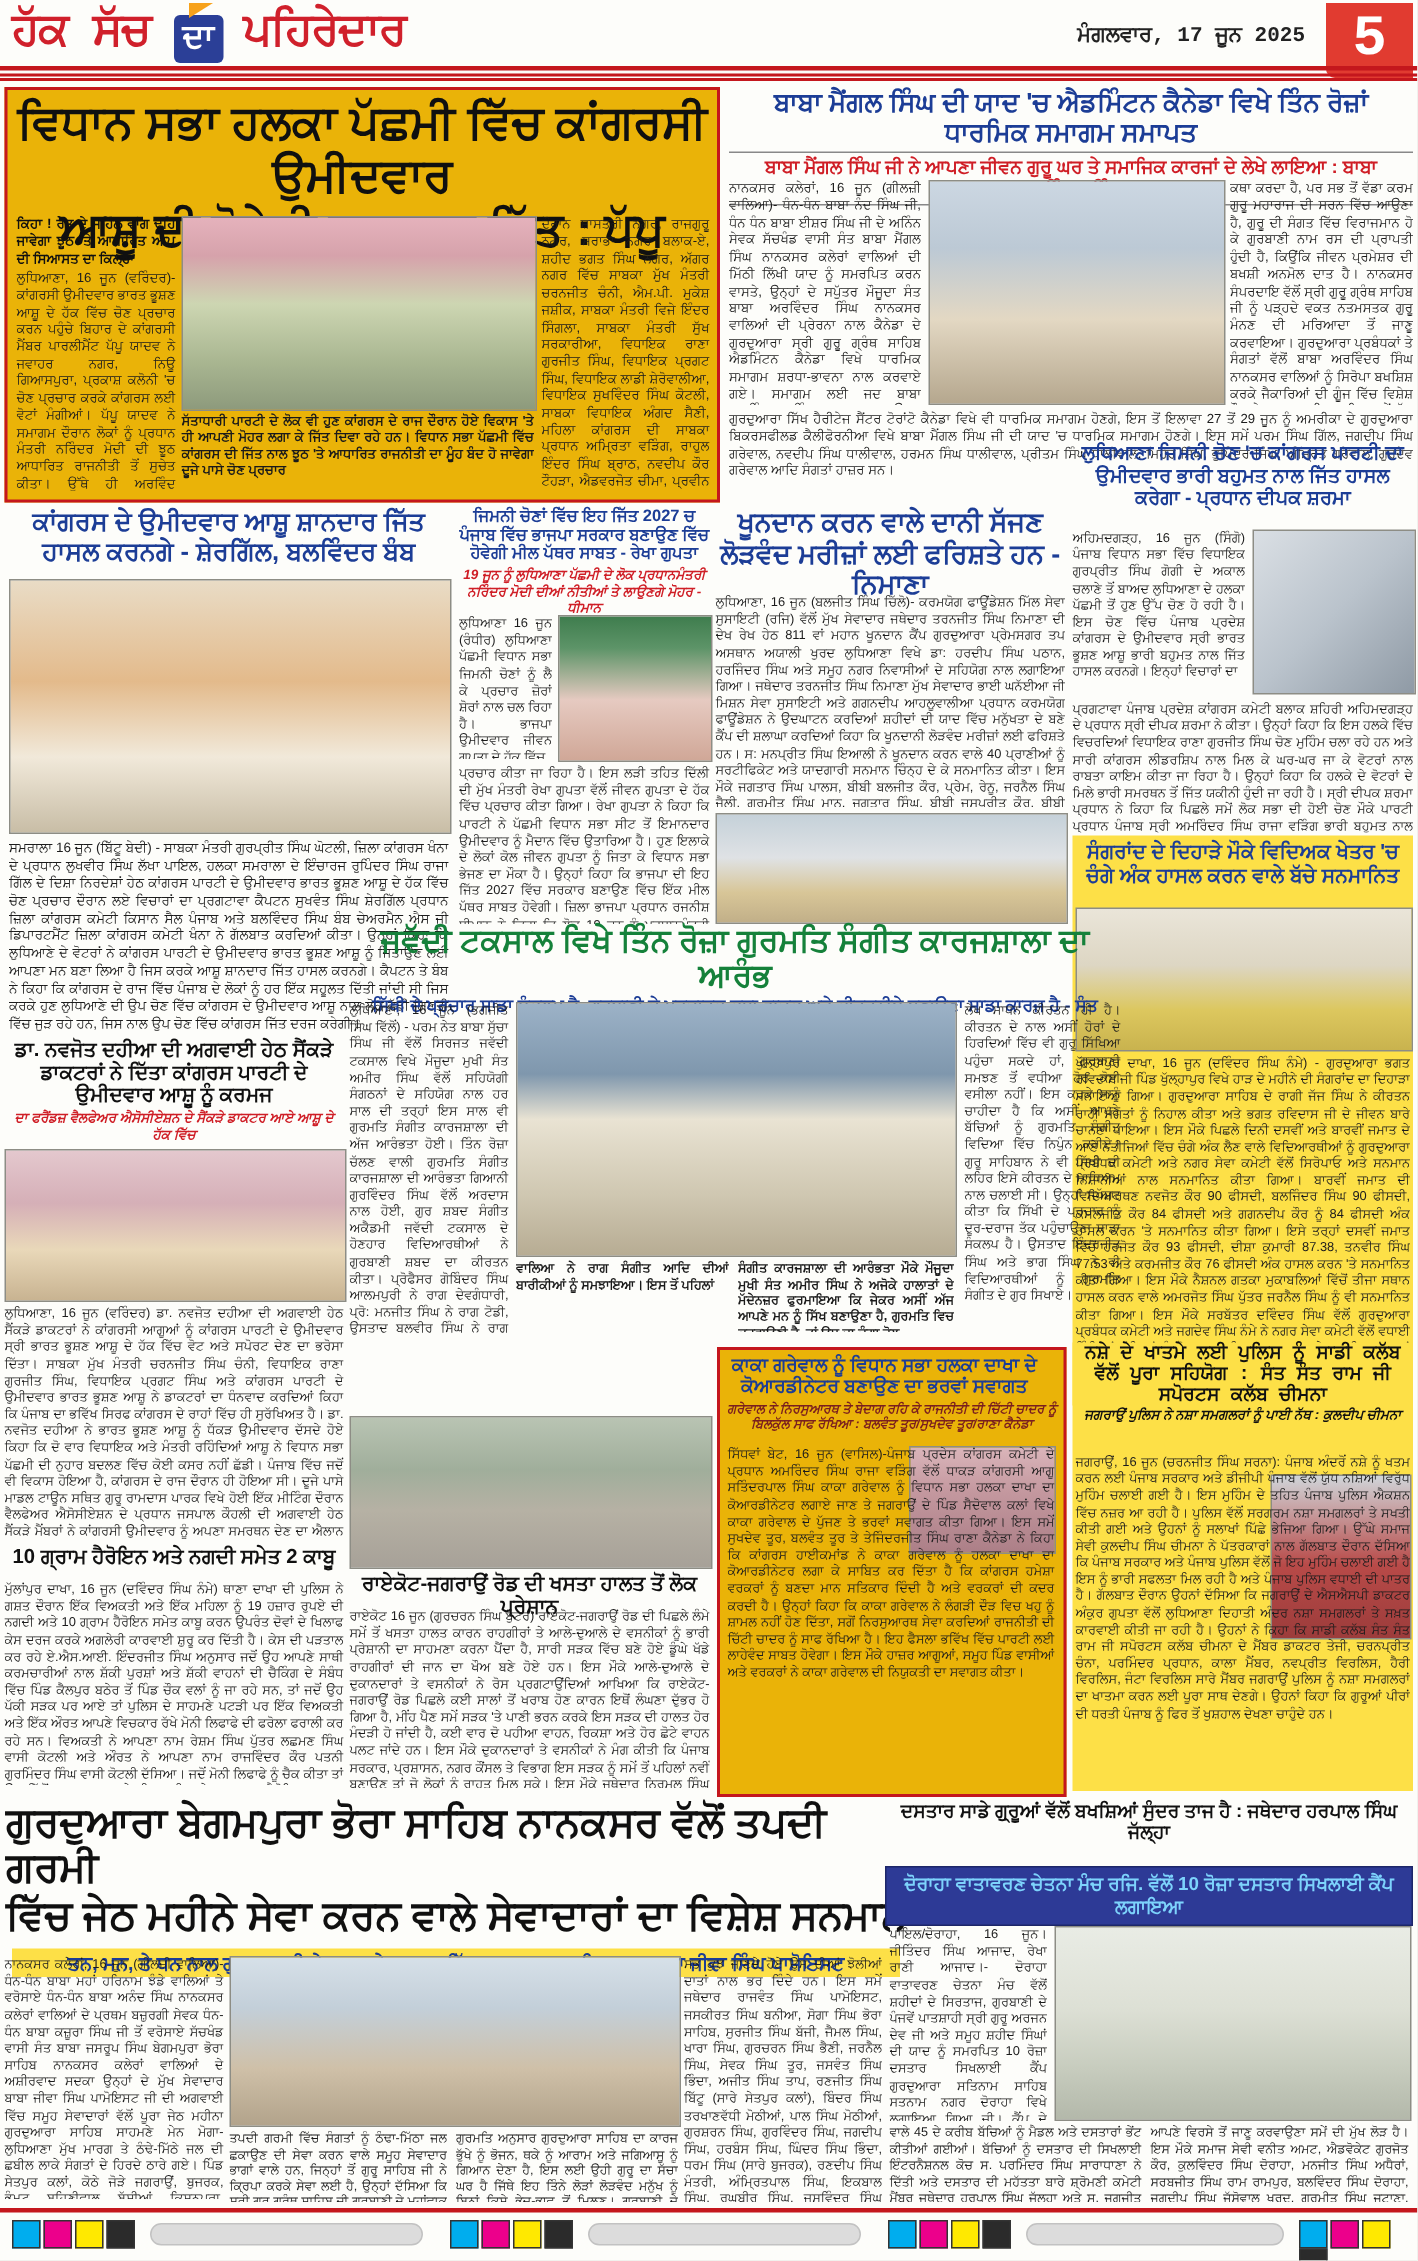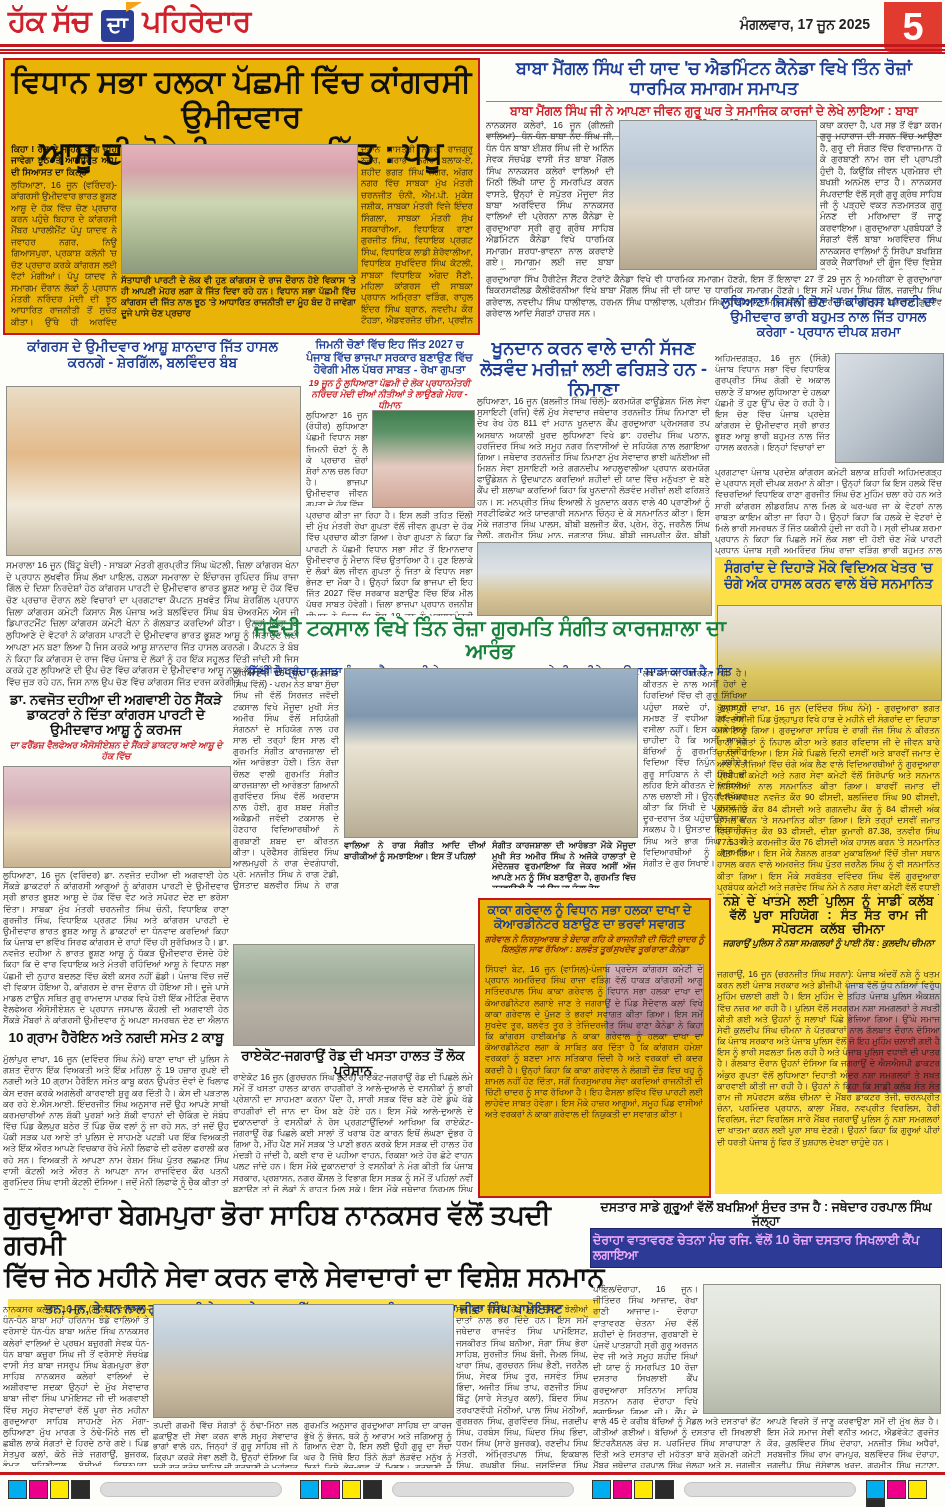--- a/index.html
+++ b/index.html
@@ -23,21 +23,21 @@
   .capsule{background:#dcdcdc;border:1px solid #c2c2c2;border-radius:8px;height:13px;}
   .box-red{border:2.5px solid #c4171d;background:#eab308;}
   .cream{background:#fde047;}
   .ovh{overflow:hidden;}
 </style>
 </head>
 <body>
 
 <div id="page">
 
-  <div class="abs" style="left:0;top:0;width:864px;height:56px;">
+  <div class="abs" style="left:0;top:0;width:864px;height:56px;font-family:Liberation Mono, monospace;">
     <div class="abs" style="left:8px;top:4px;height:44px;white-space:nowrap;">
       <span style="color:#d0202b;font-weight:800;font-size:30px;letter-spacing:-1px;vertical-align:top;">ਹੱਕ ਸੱਚ</span>
       <span class="abs" style="left:118px;top:-2px;width:0;height:0;border-left:16px solid #f7a21b;border-bottom:10px solid transparent;"></span>
       <span style="display:inline-block;background:#2b3f97;color:#fff;font-weight:800;font-size:22px;padding:2px 6px 4px 6px;border-radius:4px;margin:6px 4px 0 6px;vertical-align:top;">ਦਾ</span>
       <span style="color:#d0202b;font-weight:800;font-size:30px;letter-spacing:-1px;vertical-align:top;">ਪਹਿਰੇਦਾਰ</span>
     </div>
     <div class="abs" style="left:650px;top:16px;width:220px;text-align:right;font-size:14px;font-weight:bold;color:#222;">ਮੰਗਲਵਾਰ, 17 ਜੂਨ 2025</div>
     <div class="abs" style="left:884px;top:2px;width:58px;height:50px;background:#e13b30;color:#fff;font-weight:800;font-size:38px;text-align:center;line-height:50px;border-radius:0 0 0 6px;">5</div>
     <div class="abs rule-red" style="left:0;top:44px;width:945px;height:3px;"></div>
     <div class="abs rule-red" style="left:0;top:49px;width:945px;height:1.5px;"></div>
@@ -61,21 +61,21 @@
     <div class="hairline" style="margin-top:3px;"></div>
     <div class="sub-red ctr" style="font-size:12.5px;padding:2px 0;">ਬਾਬਾ ਮੈਂਗਲ ਸਿੰਘ ਜੀ ਨੇ ਆਪਣਾ ਜੀਵਨ ਗੁਰੂ ਘਰ ਤੇ ਸਮਾਜਿਕ ਕਾਰਜਾਂ ਦੇ ਲੇਖੇ ਲਾਇਆ : ਬਾਬਾ ਅਰਵਿੰਦਰ ਸਿੰਘ</div>
     <div class="hairline"></div>
     <div class="abs body-txt" style="left:0;top:62px;width:128px;height:150px;font-size:8.8px;">ਨਾਨਕਸਰ ਕਲੇਰਾਂ, 16 ਜੂਨ (ਗੀਲਜ਼ੀ ਵਾਲਿਆ)- ਧੰਨ-ਧੰਨ ਬਾਬਾ ਨੰਦ ਸਿੰਘ ਜੀ, ਧੰਨ ਧੰਨ ਬਾਬਾ ਈਸ਼ਰ ਸਿੰਘ ਜੀ ਦੇ ਅਨਿੰਨ ਸੇਵਕ ਸੱਚਖੰਡ ਵਾਸੀ ਸੰਤ ਬਾਬਾ ਮੈਂਗਲ ਸਿੰਘ ਨਾਨਕਸਰ ਕਲੇਰਾਂ ਵਾਲਿਆਂ ਦੀ ਮਿੱਠੀ ਲਿੱਖੀ ਯਾਦ ਨੂੰ ਸਮਰਪਿਤ ਕਰਨ ਵਾਸਤੇ, ਉਨ੍ਹਾਂ ਦੇ ਸਪੁੱਤਰ ਮੌਜੂਦਾ ਸੰਤ ਬਾਬਾ ਅਰਵਿੰਦਰ ਸਿੰਘ ਨਾਨਕਸਰ ਵਾਲਿਆਂ ਦੀ ਪ੍ਰੇਰਨਾ ਨਾਲ ਕੈਨੇਡਾ ਦੇ ਗੁਰਦੁਆਰਾ ਸ੍ਰੀ ਗੁਰੂ ਗ੍ਰੰਥ ਸਾਹਿਬ ਐਡਮਿੰਟਨ ਕੈਨੇਡਾ ਵਿਖੇ ਧਾਰਮਿਕ ਸਮਾਗਮ ਸ਼ਰਧਾ-ਭਾਵਨਾ ਨਾਲ ਕਰਵਾਏ ਗਏ। ਸਮਾਗਮ ਲਈ ਜਦ ਬਾਬਾ ਅਰਵਿੰਦਰ ਸਿੰਘ ਨਾਨਕਸਰ ਉਕਤ ਅਸਥਾਨ ਤੇ ਪੁੱਜੇ ਤਾਂ ਸਮੂਹ ਸੰਗਤਾਂ ਨੇ ਉਨ੍ਹਾਂ ਦਾ ਭਰਵਾਂ ਸਵਾਗਤ ਕਰਦਿਆਂ ਸਨਮਾਨਾਂ ਨਾਲ ਲੱਦ ਦਿੱਤਾ।</div>
     <div class="abs photo" style="left:133px;top:62px;width:196px;height:148px;background:linear-gradient(180deg,#ccd7e2 0%,#bcc9d5 30%,#e3d8c3 62%,#b5a78e 100%);"></div>
     <div class="abs body-txt" style="left:334px;top:62px;width:122px;height:150px;font-size:8.8px;">ਕਥਾ ਕਰਦਾ ਹੈ, ਪਰ ਸਭ ਤੋਂ ਵੱਡਾ ਕਰਮ ਗੁਰੂ ਮਹਾਰਾਜ ਦੀ ਸਰਨ ਵਿੱਚ ਆਉਣਾ ਹੈ, ਗੁਰੂ ਦੀ ਸੰਗਤ ਵਿੱਚ ਵਿਰਾਜਮਾਨ ਹੋ ਕੇ ਗੁਰਬਾਣੀ ਨਾਮ ਰਸ ਦੀ ਪ੍ਰਾਪਤੀ ਹੁੰਦੀ ਹੈ, ਕਿਉਂਕਿ ਜੀਵਨ ਪ੍ਰਮੇਸ਼ਰ ਦੀ ਬਖਸ਼ੀ ਅਨਮੋਲ ਦਾਤ ਹੈ। ਨਾਨਕਸਰ ਸੰਪਰਦਾਇ ਵੱਲੋਂ ਸ੍ਰੀ ਗੁਰੂ ਗ੍ਰੰਥ ਸਾਹਿਬ ਜੀ ਨੂੰ ਪੜ੍ਹਦੇ ਵਕਤ ਨਤਮਸਤਕ ਗੁਰੂ ਮੰਨਣ ਦੀ ਮਰਿਆਦਾ ਤੋਂ ਜਾਣੂ ਕਰਵਾਇਆ। ਗੁਰਦੁਆਰਾ ਪ੍ਰਬੰਧਕਾਂ ਤੇ ਸੰਗਤਾਂ ਵੱਲੋਂ ਬਾਬਾ ਅਰਵਿੰਦਰ ਸਿੰਘ ਨਾਨਕਸਰ ਵਾਲਿਆਂ ਨੂੰ ਸਿਰੋਪਾ ਬਖਸ਼ਿਸ਼ ਕਰਕੇ ਜੈਕਾਰਿਆਂ ਦੀ ਗੂੰਜ ਵਿੱਚ ਵਿਸ਼ੇਸ਼ ਤੌਰ ਤੇ ਸਨਮਾਨ ਕੀਤਾ। ਇਸ ਸਮੇਂ ਮੁੱਖ ਸੇਵਾਦਾਰ ਡਾਕਟਰ ਗੋਬਿੰਦ ਸਿੰਘ ਧਾਲੀਵਾਲ ਨੇ ਦੱਸਿਆ ਕਿ 20 ਤੋਂ 22 ਜੂਨ ਨੂੰ</div>
     <div class="abs body-txt" style="left:0;top:216px;width:456px;height:56px;font-size:8.8px;">ਗੁਰਦੁਆਰਾ ਸਿੱਖ ਹੈਰੀਟੇਜ ਸੈਂਟਰ ਟੋਰਾਂਟੋ ਕੈਨੇਡਾ ਵਿਖੇ ਵੀ ਧਾਰਮਿਕ ਸਮਾਗਮ ਹੋਣਗੇ, ਇਸ ਤੋਂ ਇਲਾਵਾ 27 ਤੋਂ 29 ਜੂਨ ਨੂੰ ਅਮਰੀਕਾ ਦੇ ਗੁਰਦੁਆਰਾ ਬਿਕਰਸਫੀਲਡ ਕੈਲੀਫੋਰਨੀਆ ਵਿਖੇ ਬਾਬਾ ਮੈਂਗਲ ਸਿੰਘ ਜੀ ਦੀ ਯਾਦ 'ਚ ਧਾਰਮਿਕ ਸਮਾਗਮ ਹੋਣਗੇ। ਇਸ ਸਮੇਂ ਪਰਮ ਸਿੰਘ ਗਿੱਲ, ਜਗਦੀਪ ਸਿੰਘ ਗਰੇਵਾਲ, ਨਵਦੀਪ ਸਿੰਘ ਧਾਲੀਵਾਲ, ਹਰਮਨ ਸਿੰਘ ਧਾਲੀਵਾਲ, ਪ੍ਰੀਤਮ ਸਿੰਘ ਧਾਲੀਵਾਲ, ਮਿਹਰ ਸਿੰਘ, ਭੁਪਿੰਦਰ ਸਿੰਘ, ਅੰਮ੍ਰਿਤ ਗਰੇਵਾਲ, ਗੁਰਦੇਵ ਗਰੇਵਾਲ ਆਦਿ ਸੰਗਤਾਂ ਹਾਜ਼ਰ ਸਨ।</div>
   </div>
 
   <div class="abs" style="left:3px;top:338px;width:299px;height:352px;">
-    <div class="hl-navy ctr" style="font-size:14px;padding:0 6px;">ਕਾਂਗਰਸ ਦੇ ਉਮੀਦਵਾਰ ਆਸ਼ੂ ਸ਼ਾਨਦਾਰ ਜਿੱਤ ਹਾਸਲ ਕਰਨਗੇ - ਸ਼ੇਰਗਿੱਲ, ਬਲਵਿੰਦਰ ਬੰਬ</div>
+    <div class="hl-navy ctr" style="font-size:17px;padding:0 6px;">ਕਾਂਗਰਸ ਦੇ ਉਮੀਦਵਾਰ ਆਸ਼ੂ ਸ਼ਾਨਦਾਰ ਜਿੱਤ ਹਾਸਲ ਕਰਨਗੇ - ਸ਼ੇਰਗਿੱਲ, ਬਲਵਿੰਦਰ ਬੰਬ</div>
     <div class="abs photo" style="left:3px;top:48px;width:293px;height:168px;background:linear-gradient(180deg,#e9dcc6 0%,#e3ba8b 40%,#f1e9da 70%,#c8bda6 100%);"></div>
     <div class="abs body-txt" style="left:3px;top:222px;width:293px;height:128px;font-size:9px;">ਸਮਰਾਲਾ 16 ਜੂਨ (ਬਿੱਟੂ ਬੇਦੀ) - ਸਾਬਕਾ ਮੰਤਰੀ ਗੁਰਪ੍ਰੀਤ ਸਿੰਘ ਘੋਟਲੀ, ਜ਼ਿਲਾ ਕਾਂਗਰਸ ਖੰਨਾ ਦੇ ਪ੍ਰਧਾਨ ਲੁਖਵੀਰ ਸਿੰਘ ਲੱਖਾ ਪਾਇਲ, ਹਲਕਾ ਸਮਰਾਲਾ ਦੇ ਇੰਚਾਰਜ ਰੁਪਿੰਦਰ ਸਿੰਘ ਰਾਜਾ ਗਿੱਲ ਦੇ ਦਿਸ਼ਾ ਨਿਰਦੇਸ਼ਾਂ ਹੇਠ ਕਾਂਗਰਸ ਪਾਰਟੀ ਦੇ ਉਮੀਦਵਾਰ ਭਾਰਤ ਭੂਸ਼ਣ ਆਸ਼ੂ ਦੇ ਹੱਕ ਵਿੱਚ ਚੋਣ ਪ੍ਰਚਾਰ ਦੌਰਾਨ ਲਏ ਵਿਚਾਰਾਂ ਦਾ ਪ੍ਰਗਟਾਵਾ ਕੈਪਟਨ ਸੁਖਵੰਤ ਸਿੰਘ ਸ਼ੇਰਗਿੱਲ ਪ੍ਰਧਾਨ ਜ਼ਿਲਾ ਕਾਂਗਰਸ ਕਮੇਟੀ ਕਿਸਾਨ ਸੈਲ ਪੰਜਾਬ ਅਤੇ ਬਲਵਿੰਦਰ ਸਿੰਘ ਬੰਬ ਚੇਅਰਮੈਨ ਐਸ ਜੀ ਡਿਪਾਰਟਮੈਂਟ ਜ਼ਿਲਾ ਕਾਂਗਰਸ ਕਮੇਟੀ ਖੰਨਾ ਨੇ ਗੱਲਬਾਤ ਕਰਦਿਆਂ ਕੀਤਾ। ਉਨ੍ਹਾਂ ਕਿਹਾ ਕਿ ਲੁਧਿਆਣੇ ਦੇ ਵੋਟਰਾਂ ਨੇ ਕਾਂਗਰਸ ਪਾਰਟੀ ਦੇ ਉਮੀਦਵਾਰ ਭਾਰਤ ਭੂਸ਼ਣ ਆਸ਼ੂ ਨੂੰ ਜਿਤਾਉਣ ਲਈ ਆਪਣਾ ਮਨ ਬਣਾ ਲਿਆ ਹੈ ਜਿਸ ਕਰਕੇ ਆਸ਼ੂ ਸ਼ਾਨਦਾਰ ਜਿੱਤ ਹਾਸਲ ਕਰਨਗੇ। ਕੈਪਟਨ ਤੇ ਬੰਬ ਨੇ ਕਿਹਾ ਕਿ ਕਾਂਗਰਸ ਦੇ ਰਾਜ ਵਿੱਚ ਪੰਜਾਬ ਦੇ ਲੋਕਾਂ ਨੂੰ ਹਰ ਇੱਕ ਸਹੂਲਤ ਦਿੱਤੀ ਜਾਂਦੀ ਸੀ ਜਿਸ ਕਰਕੇ ਹੁਣ ਲੁਧਿਆਣੇ ਦੀ ਉਪ ਚੋਣ ਵਿੱਚ ਕਾਂਗਰਸ ਦੇ ਉਮੀਦਵਾਰ ਆਸ਼ੂ ਨਾਲ ਲੋਕ ਵੱਡੀ ਗਿਣਤੀ ਵਿੱਚ ਜੁੜ ਰਹੇ ਹਨ, ਜਿਸ ਨਾਲ ਉਪ ਚੋਣ ਵਿੱਚ ਕਾਂਗਰਸ ਜਿੱਤ ਦਰਜ ਕਰੇਗੀ।</div>
   </div>
 
   <div class="abs" style="left:306px;top:338px;width:167px;height:278px;">
     <div class="hl-navy ctr" style="font-size:11px;">ਜਿਮਨੀ ਚੋਣਾਂ ਵਿੱਚ ਇਹ ਜਿੱਤ 2027 ਚ ਪੰਜਾਬ ਵਿੱਚ ਭਾਜਪਾ ਸਰਕਾਰ ਬਣਾਉਣ ਵਿੱਚ ਹੋਵੇਗੀ ਮੀਲ ਪੱਥਰ ਸਾਬਤ - ਰੇਖਾ ਗੁਪਤਾ</div>
     <div class="sub-red ctr ital" style="font-size:9px;margin-top:2px;">19 ਜੂਨ ਨੂੰ ਲੁਧਿਆਣਾ ਪੱਛਮੀ ਦੇ ਲੋਕ ਪ੍ਰਧਾਨਮੰਤਰੀ ਨਰਿੰਦਰ ਮੋਦੀ ਦੀਆਂ ਨੀਤੀਆਂ ਤੇ ਲਾਉਣਗੇ ਮੋਹਰ - ਧੀਮਾਨ</div>
     <div class="abs body-txt" style="left:0;top:72px;width:62px;height:96px;font-size:8.6px;">ਲੁਧਿਆਣਾ 16 ਜੂਨ (ਰੰਧੀਰ) ਲੁਧਿਆਣਾ ਪੱਛਮੀ ਵਿਧਾਨ ਸਭਾ ਜਿਮਨੀ ਚੋਣਾਂ ਨੂੰ ਲੈ ਕੇ ਪ੍ਰਚਾਰ ਜ਼ੋਰਾਂ ਸ਼ੋਰਾਂ ਨਾਲ ਚਲ ਰਿਹਾ ਹੈ। ਭਾਜਪਾ ਉਮੀਦਵਾਰ ਜੀਵਨ ਗੁਪਤਾ ਦੇ ਹੱਕ ਵਿੱਚ</div>
     <div class="abs photo" style="left:66px;top:72px;width:101px;height:96px;background:linear-gradient(180deg,#3f7d4e 0%,#5d9468 22%,#e6cac1 58%,#d0a797 100%);"></div>
     <div class="abs body-txt" style="left:0;top:172px;width:167px;height:106px;font-size:8.6px;">ਪ੍ਰਚਾਰ ਕੀਤਾ ਜਾ ਰਿਹਾ ਹੈ। ਇਸ ਲੜੀ ਤਹਿਤ ਦਿੱਲੀ ਦੀ ਮੁੱਖ ਮੰਤਰੀ ਰੇਖਾ ਗੁਪਤਾ ਵੱਲੋਂ ਜੀਵਨ ਗੁਪਤਾ ਦੇ ਹੱਕ ਵਿੱਚ ਪ੍ਰਚਾਰ ਕੀਤਾ ਗਿਆ। ਰੇਖਾ ਗੁਪਤਾ ਨੇ ਕਿਹਾ ਕਿ ਪਾਰਟੀ ਨੇ ਪੱਛਮੀ ਵਿਧਾਨ ਸਭਾ ਸੀਟ ਤੋਂ ਇਮਾਨਦਾਰ ਉਮੀਦਵਾਰ ਨੂੰ ਮੈਦਾਨ ਵਿੱਚ ਉਤਾਰਿਆ ਹੈ। ਹੁਣ ਇਲਾਕੇ ਦੇ ਲੋਕਾਂ ਕੋਲ ਜੀਵਨ ਗੁਪਤਾ ਨੂੰ ਜਿਤਾ ਕੇ ਵਿਧਾਨ ਸਭਾ ਭੇਜਣ ਦਾ ਮੌਕਾ ਹੈ। ਉਨ੍ਹਾਂ ਕਿਹਾ ਕਿ ਭਾਜਪਾ ਦੀ ਇਹ ਜਿੱਤ 2027 ਵਿੱਚ ਸਰਕਾਰ ਬਣਾਉਣ ਵਿੱਚ ਇੱਕ ਮੀਲ ਪੱਥਰ ਸਾਬਤ ਹੋਵੇਗੀ। ਜ਼ਿਲਾ ਭਾਜਪਾ ਪ੍ਰਧਾਨ ਰਜਨੀਸ਼ ਧੀਮਾਨ ਨੇ ਕਿਹਾ ਕਿ ਲੋਕ 19 ਜੂਨ ਨੂੰ ਪ੍ਰਧਾਨਮੰਤਰੀ ਨਰਿੰਦਰ ਮੋਦੀ ਦੀਆਂ ਲੋਕ ਭਲਾਈ ਨੀਤੀਆਂ ਤੇ ਮੋਹਰ ਲਾਉਣਗੇ ਅਤੇ ਪੰਜਾਬ ਵਿੱਚ ਭਾਜਪਾ ਦੀ ਜਿੱਤ ਨੂੰ ਯਕੀਨੀ ਬਣਾਉਣਗੇ। ਇਸ ਮੌਕੇ ਭਾਜਪਾ ਲੀਡਰਸ਼ਿਪ ਅਤੇ ਵਰਕਰ ਸਭਾ ਬੰਸਲ ਦਾ ਸਮੂਹ ਚੋਣ-ਚੱਕਰ ਕੇ ਹਾਜ਼ਰ ਸਨ।</div>
@@ -148,21 +148,21 @@
     <div class="sub-navy cream" style="font-size:13px;margin:6px 10px 0 8px;padding:2px 6px;text-align:center;">ਤਨ, ਮਨ, ਤੇ ਧਨ ਨਾਲ ਗੁਰੂ ਘਰ ਦੀ ਸੇਵਾ ਕਰਕੇ ਦਰਗਹ ਵਿੱਚ ਮਾਣ ਪ੍ਰਾਪਤ ਮਿਲਦਾ : ਬਾਬਾ ਜੀਵਾ ਸਿੰਘ ਪਾਮੋਇਸਟ</div>
     <div class="abs body-txt" style="left:3px;top:104px;width:146px;height:162px;font-size:8.6px;">ਨਾਨਕਸਰ ਕਲੇਰਾਂ, 16 ਜੂਨ (ਗੀਲਜ਼ੀ ਵਾਲਿਆ)-ਧੰਨ-ਧੰਨ ਬਾਬਾ ਮਹਾਂ ਹਰਿਨਾਮ ਝੰਡੇ ਵਾਲਿਆਂ ਤੇ ਵਰੋਸਾਏ ਧੰਨ-ਧੰਨ ਬਾਬਾ ਅਨੰਦ ਸਿੰਘ ਨਾਨਕਸਰ ਕਲੇਰਾਂ ਵਾਲਿਆਂ ਦੇ ਪ੍ਰਥਮ ਬਜ਼ੁਰਗੀ ਸੇਵਕ ਧੰਨ-ਧੰਨ ਬਾਬਾ ਕਜ਼ੂਰਾ ਸਿੰਘ ਜੀ ਤੋਂ ਵਰੋਸਾਏ ਸੱਚਖੰਡ ਵਾਸੀ ਸੰਤ ਬਾਬਾ ਜਸਰੂਪ ਸਿੰਘ ਬੇਗਮਪੁਰਾ ਭੋਰਾ ਸਾਹਿਬ ਨਾਨਕਸਰ ਕਲੇਰਾਂ ਵਾਲਿਆਂ ਦੇ ਅਸ਼ੀਰਵਾਦ ਸਦਕਾ ਉਨ੍ਹਾਂ ਦੇ ਮੁੱਖ ਸੇਵਾਦਾਰ ਬਾਬਾ ਜੀਵਾ ਸਿੰਘ ਪਾਮੋਇਸਟ ਜੀ ਦੀ ਅਗਵਾਈ ਵਿੱਚ ਸਮੂਹ ਸੇਵਾਦਾਰਾਂ ਵੱਲੋਂ ਪੂਰਾ ਜੇਠ ਮਹੀਨਾ ਗੁਰਦੁਆਰਾ ਸਾਹਿਬ ਸਾਹਮਣੇ ਮੇਨ ਮੋਗਾ-ਲੁਧਿਆਣਾ ਮੁੱਖ ਮਾਰਗ ਤੇ ਠੰਢੇ-ਮਿੱਠੇ ਜਲ ਦੀ ਛਬੀਲ ਲਾਕੇ ਸੰਗਤਾਂ ਦੇ ਹਿਰਦੇ ਠਾਰੇ ਗਏ। ਪਿੰਡ ਸੇਤਪੁਰ ਕਲਾਂ, ਕੋਠੇ ਜੋੜੇ ਜਗਰਾਉਂ, ਬੁਜਰਕ, ਭੰਮਟ, ਬਹਿਣੀਵਾਲ, ਬੱਸੀਆਂ, ਕਿਸਨਪੁਰਾ, ਮਾਣੂੰਕੇ ਦੇ ਸੇਵਾਦਾਰਾਂ ਨੇ ਵਾਰੀ-ਵਾਰੀ 30 ਦਿਨ ਸਵੇਰੇ ਤੋਂ ਲੈਕੇ ਸ਼ਾਮ ਤੱਕ ਬੜੀ ਪ੍ਰੇਮ-ਭਾਵਨਾ ਨਾਲ ਆਉਂਦੇ-ਜਾਂਦੇ ਰਾਹਗੀਰਾਂ ਨੂੰ ਠੰਢਾ-ਮਿੱਠਾ ਜਲ ਛਕਾਇਆ।</div>
     <div class="abs photo" style="left:153px;top:104px;width:299px;height:112px;background:linear-gradient(180deg,#d6e0e8 0%,#c3cfd9 30%,#cfc0a8 66%,#b2a38b 100%);"></div>
     <div class="abs cap" style="left:153px;top:220px;width:145px;height:48px;font-size:8.4px;font-weight:normal;">ਤਪਦੀ ਗਰਮੀ ਵਿੱਚ ਸੰਗਤਾਂ ਨੂੰ ਠੰਢਾ-ਮਿੱਠਾ ਜਲ ਛਕਾਉਣ ਦੀ ਸੇਵਾ ਕਰਨ ਵਾਲੇ ਸਮੂਹ ਸੇਵਾਦਾਰ ਭਾਗਾਂ ਵਾਲੇ ਹਨ, ਜਿਨ੍ਹਾਂ ਤੋਂ ਗੁਰੂ ਸਾਹਿਬ ਜੀ ਨੇ ਕ੍ਰਿਪਾ ਕਰਕੇ ਸੇਵਾ ਲਈ ਹੈ, ਉਨ੍ਹਾਂ ਦੱਸਿਆ ਕਿ ਸ੍ਰੀ ਗੁਰੂ ਗ੍ਰੰਥ ਸਾਹਿਬ ਜੀ ਗੁਰਬਾਣੀ ਦੇ ਮਹਾਂਵਾਕ ਅਨੁਸਾਰ ਵਿਚਿ ਦੁਨੀਆ ਸੇਵ ਕਮਾਈਐ। ਤਾਂ ਦਰਗਹ ਬੈਸਣੁ ਪਾਈਐ। ਭਾਵ ਸਾਰਿਆਂ ਨੂੰ ਤਨ, ਮਨ, ਤੇ ਧਨ ਨਾਲ ਗੁਰੂ ਘਰ ਦੀ ਸੇਵਾ ਕਰਨੀ ਚਾਹੀਦੀ ਹੈ ਤਾਂ ਹੀ ਅਸੀਂ ਪ੍ਰਮਾਤਮਾ ਦੀ ਦਰਗਾਹ ਵਿੱਚ ਮਾਣ ਪ੍ਰਾਪਤ ਕਰ ਸਕਦੇ ਹਾਂ।</div>
     <div class="abs cap" style="left:304px;top:220px;width:148px;height:48px;font-size:8.4px;font-weight:normal;">ਗੁਰਮਤਿ ਅਨੁਸਾਰ ਗੁਰਦੁਆਰਾ ਸਾਹਿਬ ਦਾ ਕਾਰਜ ਭੁੱਖੇ ਨੂੰ ਭੋਜਨ, ਥਕੇ ਨੂੰ ਆਰਾਮ ਅਤੇ ਜਗਿਆਸੂ ਨੂੰ ਗਿਆਨ ਦੇਣਾ ਹੈ, ਇਸ ਲਈ ਉਹੀ ਗੁਰੂ ਦਾ ਸੱਚਾ ਘਰ ਹੈ ਜਿੱਥੇ ਇਹ ਤਿੰਨੇ ਲੋੜਾਂ ਲੋੜਵੰਦ ਮਨੁੱਖ ਨੂੰ ਬਿਨਾਂ ਕਿਸੇ ਭੇਦ-ਭਾਵ ਤੋਂ ਮਿਲਣ। ਗੁਰਬਾਣੀ ਦੇ ਮਹਾਂਵਾਕ ਅਨੁਸਾਰ 'ਸਤਿਗੁਰ ਕੀ ਸੇਵਾ ਸਫਲ ਹੈ, ਜੇ ਕੋ ਕਰੇ ਚਿਤੁ ਲਾਇ'। ਮਨ ਚਿੰਦਿਆ ਫਲ ਪਾਵਣਾ, ਹਉਮੈ ਵਿਚਹੁ ਜਾਇ। ਭਾਵ ਜਿਹੜਾ ਵੀ ਮਨੁੱਖ ਗੁਰੂਘਰ ਦੀ ਸੇਵਾ ਮਨ, ਚਿਤ ਲਾ ਕੇ ਕਰਦਾ ਹੈ, ਅੰਤਰਜਾਮੀ ਪ੍ਰਮਾਤਮਾ</div>
     <div class="abs body-txt" style="left:456px;top:104px;width:132px;height:164px;font-size:8.6px;">ਸਭ ਕੁਝ ਜਾਣਦੇ ਹੋਏ ਉਸ ਦੀਆਂ ਝੋਲੀਆਂ ਦਾਤਾਂ ਨਾਲ ਭਰ ਦਿੰਦੇ ਹਨ। ਇਸ ਸਮੇਂ ਜਥੇਦਾਰ ਰਾਜਵੰਤ ਸਿੰਘ ਪਾਮੋਇਸਟ, ਜਸਕੀਰਤ ਸਿੰਘ ਬਨੀਆ, ਸੋਗਾ ਸਿੰਘ ਭੋਰਾ ਸਾਹਿਬ, ਸੁਰਜੀਤ ਸਿੰਘ ਬੱਜੀ, ਜੈਮਲ ਸਿੰਘ, ਖਾਰਾ ਸਿੰਘ, ਗੁਰਚਰਨ ਸਿੰਘ ਭੈਣੀ, ਜਰਨੈਲ ਸਿੰਘ, ਸੇਵਕ ਸਿੰਘ ਤੂਰ, ਜਸਵੰਤ ਸਿੰਘ ਭਿੰਦਾ, ਅਜੀਤ ਸਿੰਘ ਤਾਪ, ਰਣਜੀਤ ਸਿੰਘ ਬਿੱਟੂ (ਸਾਰੇ ਸੇਤਪੁਰ ਕਲਾਂ), ਬਿੰਦਰ ਸਿੰਘ ਤਰਖਾਣਵੱਧੀ ਮੋਠੀਆਂ, ਪਾਲ ਸਿੰਘ ਮੋਠੀਆਂ, ਗੁਰਸ਼ਰਨ ਸਿੰਘ, ਗੁਰਵਿੰਦਰ ਸਿੰਘ, ਜਗਦੀਪ ਸਿੰਘ, ਹਰਬੰਸ ਸਿੰਘ, ਘਿੰਦਰ ਸਿੰਘ ਭਿੰਦਾ, ਧਰਮ ਸਿੰਘ (ਸਾਰੇ ਬੁਜਰਕ), ਰਣਦੀਪ ਸਿੰਘ ਮੰਤਰੀ, ਅੰਮ੍ਰਿਤਪਾਲ ਸਿੰਘ, ਇਕਬਾਲ ਸਿੰਘ, ਰਘਬੀਰ ਸਿੰਘ, ਜਸਵਿੰਦਰ ਸਿੰਘ ਸਾਥਰਾ (ਸਾਰੇ ਭੰਮਟ), ਸਤਵੰਤ ਸਿੰਘ, ਤੇਜਿੰਦਰ ਸਿੰਘ, ਪ੍ਰੀਤਮ ਸਿੰਘ, ਪਰਮਜੀਤ ਸਿੰਘ (ਸਾਰੇ ਬਹਿਣੀਵਾਲ), ਹਰਮਨ ਸਿੰਘ ਬੱਸੀਆਂ, ਜਸਕੀਰਤ ਸਿੰਘ, ਗੁਰਵਿੰਦਰ ਸਿੰਘ ਕਿਸਨਪੁਰਾ, ਅਜੈ ਸਿੰਘ ਤੇ ਬਿੰਦਰ ਸਿੰਘ ਬੱਬੂ ਨਿਊਜ਼ੀਲੈਂਡ ਆਦਿ ਹਾਜ਼ਰ ਸਨ।</div>
   </div>
 
   <div class="abs" style="left:590px;top:1200px;width:352px;height:270px;">
     <div class="hl-black ctr" style="font-size:12.5px;">ਦਸਤਾਰ ਸਾਡੇ ਗੁ੍ਰੂਆਂ ਵੱਲੋਂ ਬਖਸ਼ਿਆਂ ਸੁੰਦਰ ਤਾਜ ਹੈ : ਜਥੇਦਾਰ ਹਰਪਾਲ ਸਿੰਘ ਜੱਲ੍ਹਾ</div>
-    <div style="background:#2d3a96;color:#f0abfc;font-weight:bold;font-size:12.5px;margin-top:0;padding:4px 2px;border:1px solid #1d2668;">ਦੋਰਾਹਾ ਵਾਤਾਵਰਣ ਚੇਤਨਾ ਮੰਚ ਰਜਿ. ਵੱਲੋਂ 10 ਰੋਜ਼ਾ ਦਸਤਾਰ ਸਿਖਲਾਈ ਕੈਂਪ ਲਗਾਇਆ</div>
+    <div style="background:#2d3a96;color:#7dd3fc;font-weight:bold;font-size:12.5px;text-align:center;margin-top:16px;padding:4px 2px;border:1px solid #1d2668;">ਦੋਰਾਹਾ ਵਾਤਾਵਰਣ ਚੇਤਨਾ ਮੰਚ ਰਜਿ. ਵੱਲੋਂ 10 ਰੋਜ਼ਾ ਦਸਤਾਰ ਸਿਖਲਾਈ ਕੈਂਪ ਲਗਾਇਆ</div>
     <div class="abs body-txt" style="left:3px;top:84px;width:105px;height:130px;font-size:8.6px;">ਪਾਇਲ/ਦੋਰਾਹਾ, 16 ਜੂਨ। ਜੀਤਿੰਦਰ ਸਿੰਘ ਆਜਾਦ, ਰੇਖਾ ਰਾਣੀ ਆਜਾਦ।- ਦੋਰਾਹਾ ਵਾਤਾਵਰਣ ਚੇਤਨਾ ਮੰਚ ਵੱਲੋਂ ਸ਼ਹੀਦਾਂ ਦੇ ਸਿਰਤਾਜ, ਗੁਰਬਾਣੀ ਦੇ ਪੰਜਵੇਂ ਪਾਤਸ਼ਾਹੀ ਸ੍ਰੀ ਗੁਰੂ ਅਰਜਨ ਦੇਵ ਜੀ ਅਤੇ ਸਮੂਹ ਸ਼ਹੀਦ ਸਿੰਘਾਂ ਦੀ ਯਾਦ ਨੂੰ ਸਮਰਪਿਤ 10 ਰੋਜ਼ਾ ਦਸਤਾਰ ਸਿਖਲਾਈ ਕੈਂਪ ਗੁਰਦੁਆਰਾ ਸਤਿਨਾਮ ਸਾਹਿਬ ਸਤਨਾਮ ਨਗਰ ਦੋਰਾਹਾ ਵਿਖੇ ਲਗਾਇਆ ਗਿਆ ਜੀ। ਕੈਂਪ ਦੇ ਸਮਾਪਤੀ ਮੌਕੇ ਭਾਗ ਲੈਣ</div>
     <div class="abs photo" style="left:113px;top:84px;width:236px;height:128px;background:linear-gradient(180deg,#e9ece5 0%,#dde0d5 42%,#c8cdbf 72%,#b3b8aa 100%);"></div>
     <div class="abs body-txt" style="left:3px;top:216px;width:168px;height:52px;font-size:8.4px;">ਵਾਲੇ 45 ਦੇ ਕਰੀਬ ਬੱਚਿਆਂ ਨੂੰ ਮੈਡਲ ਅਤੇ ਦਸਤਾਰਾਂ ਭੇਂਟ ਕੀਤੀਆਂ ਗਈਆਂ। ਬੱਚਿਆਂ ਨੂੰ ਦਸਤਾਰ ਦੀ ਸਿਖਲਾਈ ਇੰਟਰਨੈਸ਼ਨਲ ਕੋਚ ਸ. ਪਰਮਿੰਦਰ ਸਿੰਘ ਸਾਰਾਧਾਣਾ ਨੇ ਦਿੱਤੀ ਅਤੇ ਦਸਤਾਰ ਦੀ ਮਹੱਤਤਾ ਬਾਰੇ ਸ਼੍ਰੋਮਣੀ ਕਮੇਟੀ ਮੈਂਬਰ ਜਥੇਦਾਰ ਹਰਪਾਲ ਸਿੰਘ ਜੱਲ੍ਹਾ ਅਤੇ ਸ. ਜਗਜੀਤ ਸਿੰਘ ਪ੍ਰਧਾਨ ਗੁਰਦੁਆਰਾ ਨਾਨਕਸਰ ਜੈਪੁਰਾ ਰੋਡ ਵਾਲਿਆਂ ਨੇ ਦੱਸਿਆ ਕਿ ਦਸਤਾਰ ਸਾਡੇ ਗੁਰੂਆਂ ਵੱਲੋਂ ਬਖਸ਼ਿਆ ਸੁੰਦਰ ਤਾਜ ਹੈ ਜੋ ਕੌਮ ਦੀਆਂ ਬੇਸ਼ੁਮਾਰ ਕੁਰਬਾਨੀਆਂ ਸਦਕਾ ਬਰਕਰਾਰ ਹੈ। ਕੇਸ, ਦਾਹੜੀ ਤੇ ਦਸਤਾਰ ਸਿੱਖੀ ਦੀ ਆਨ ਤੇ ਸ਼ਾਨ ਹਨ। ਇਸ ਲਈ ਨੌਜਵਾਨ ਪੀੜ੍ਹੀ ਨੂੰ</div>
     <div class="abs body-txt" style="left:177px;top:216px;width:172px;height:52px;font-size:8.4px;">ਆਪਣੇ ਵਿਰਸੇ ਤੋਂ ਜਾਣੂ ਕਰਵਾਉਣਾ ਸਮੇਂ ਦੀ ਮੁੱਖ ਲੋੜ ਹੈ। ਇਸ ਮੌਕੇ ਸਮਾਜ ਸੇਵੀ ਵਨੀਤ ਅਮਟ, ਐਡਵੋਕੇਟ ਗੁਰਜੋਤ ਕੌਰ, ਕੁਲਵਿੰਦਰ ਸਿੰਘ ਦੋਰਾਹਾ, ਮਨਜੀਤ ਸਿੰਘ ਅਧੈਰਾਂ, ਸਰਬਜੀਤ ਸਿੰਘ ਰਾਮ ਰਾਮਪੁਰ, ਬਲਵਿੰਦਰ ਸਿੰਘ ਦੋਰਾਹਾ, ਜਗਦੀਪ ਸਿੰਘ ਜੱਸੋਵਾਲ ਖੁਰਦ, ਗੁਰਮੀਤ ਸਿੰਘ ਜਟਾਣਾ, ਜਥੇਦਾਰ ਰਾਮ ਸਿੰਘ, ਨਵਜੋਤ ਸਿੰਘ ਐਸ. ਜੀ., ਚਮਕੌਰ ਸਿੰਘ ਕਟਾਣਾ ਸਾਹਿਬ, ਕਮਲਪ੍ਰੀਤ ਸਿੰਘ ਕਾਲੂ ਕਟਾਣਾ ਸਾਹਿਬ, ਰਜਿੰਦਰ ਸਿੰਘ ਰਾਜੂ, ਰਵਜੀਤ ਸਿੰਘ ਰਾਮਪੁਰੀ, ਗੁਰਿੰਦਰ ਸਿੰਘ ਜੋਨੀ ਮਹਿੰਦੂਆ, ਪਵਨਦੀਪ ਸਿੰਘ, ਦਿਲਾਵਰ ਸਿੰਘ, ਸੁਖਮਨਜੋਤ ਸਿੰਘ, ਅਮਨਦੀਪ ਸਿੰਘ, ਨਵਪ੍ਰੀਤ ਸਿੰਘ, ਹਰਸਿਮਰਨਜੀਤ ਸਿੰਘ, ਪਰਵੀਨ ਸਿੰਘ, ਕਿਰਪਾਲ ਸਿੰਘ ਤੇ ਇਲਾਕਾ ਵਾਸੀ ਵੱਡੀ ਗਿਣਤੀ ਵਿੱਚ ਸੰਗਤ ਹਾਜ਼ਰ ਸੀ।</div>
   </div>
 
   <div class="abs rule-red" style="left:0;top:1472px;width:945px;height:3px;"></div>
   <div class="abs" style="left:0;top:1480px;width:945px;height:22px;">
     <span class="abs" style="left:8px;top:0;">
       <span class="mark mc"></span><span class="mark mm"></span><span class="mark my"></span><span class="mark mk"></span>

